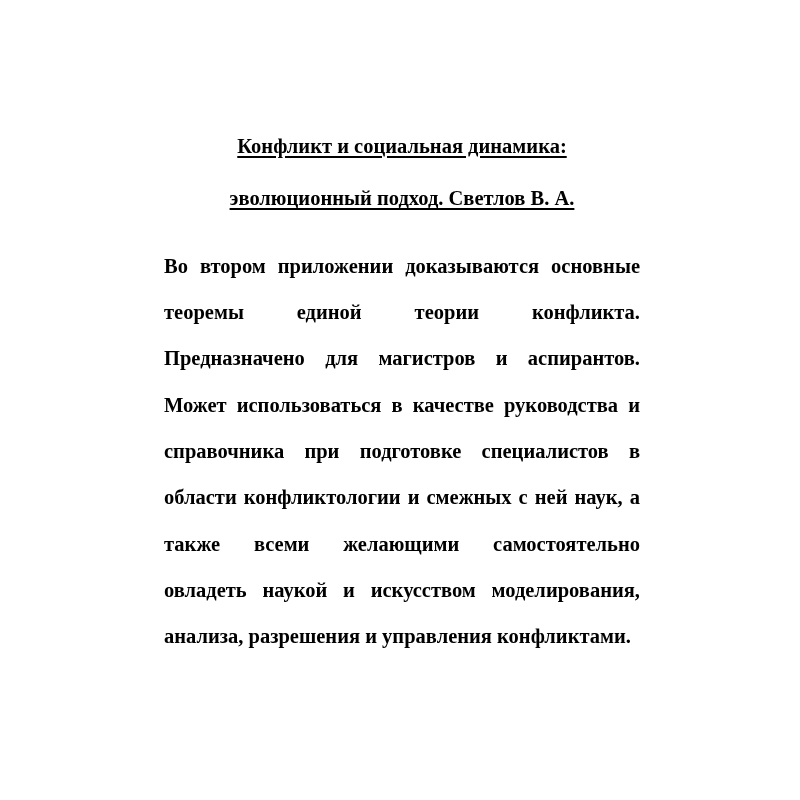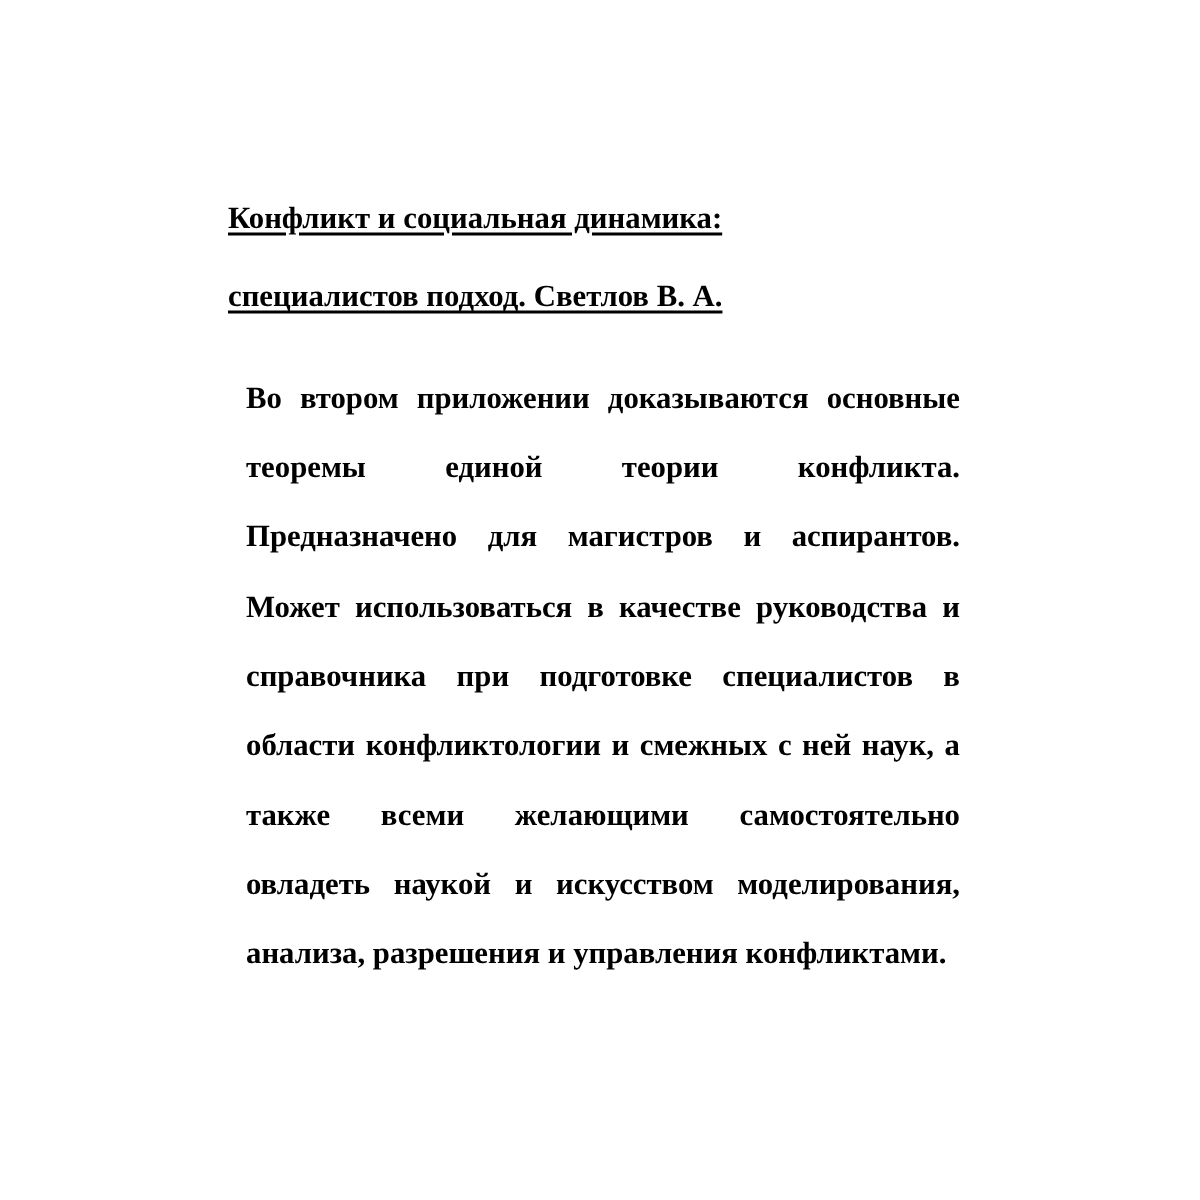--- a/index.html
+++ b/index.html
@@ -20,20 +20,21 @@
     height: 800px;
     box-sizing: border-box;
   }
   .content {
     position: absolute;
     left: 152px;
     top: 120px;
     width: 500px;
   }
   .title-block {
+    text-align: center;
     margin-bottom: 18px;
   }
   .title-line {
     font-weight: bold;
     font-size: 20.5px;
     line-height: 2.55;
     text-decoration: underline;
     text-underline-offset: 3px;
     white-space: nowrap;
   }
@@ -49,19 +50,19 @@
     margin: 0;
   }
 </style>
 </head>
 <body>
 
 <div class="page">
   <div class="content">
     <div class="title-block">
       <div class="title-line">Конфликт и социальная динамика:</div>
-      <div class="title-line">специалистов подход. Светлов В. А.</div>
+      <div class="title-line">эволюционный подход. Светлов В. А.</div>
     </div>
     <div class="body-text">
       <p>Во втором приложении доказываются основные теоремы единой теории конфликта. Предназначено для магистров и аспирантов. Может использоваться в качестве руководства и справочника при подготовке специалистов в области конфликтологии и смежных с ней наук, а также всеми желающими самостоятельно овладеть наукой и искусством моделирования, анализа, разрешения и управления конфликтами.</p>
     </div>
   </div>
 </div>
 
 </body></html>

